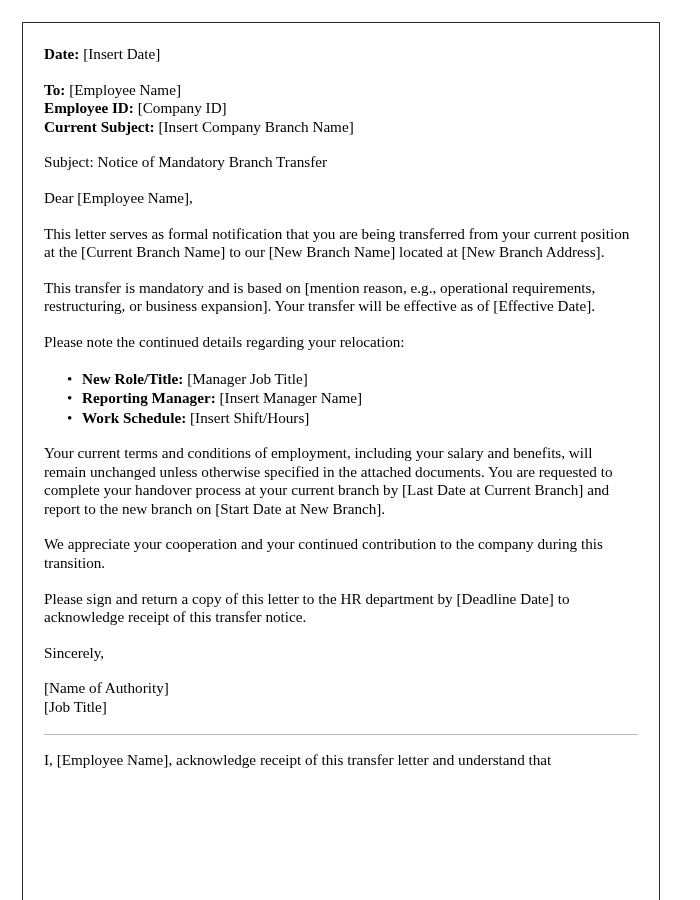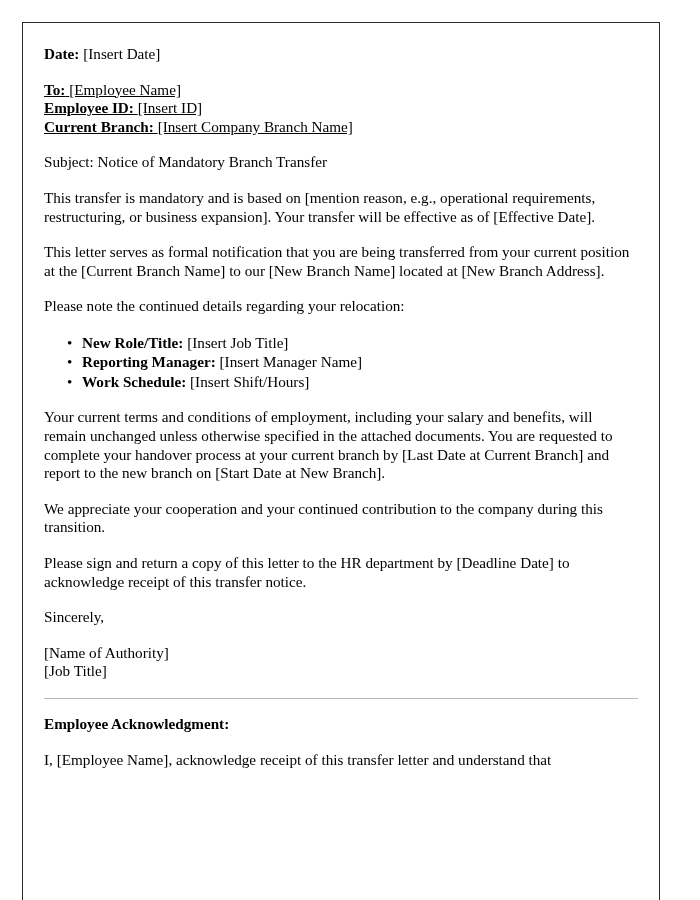--- a/index.html
+++ b/index.html
@@ -39,21 +39,20 @@
     text-align: left;
   }
 
   .meta-group {
     margin: 0 0 17px 0;
   }
 
   .meta-line {
     font-size: 15.2px;
     line-height: 18.6px;
-    text-decoration: underline;
   }
 
   b, .b {
     font-weight: bold;
   }
 
   .subject {
     font-size: 15.2px;
     line-height: 18.6px;
     font-weight: normal;
@@ -118,42 +117,43 @@
       <span>[Insert Date]</span>
     </div>
 
     <div class="meta-group">
       <div class="meta-line">
         <span class="b">To:</span>
         <span>[Employee Name]</span>
       </div>
       <div class="meta-line">
         <span class="b">Employee ID:</span>
-        <span>[Insert ID]</span>
+        <span>[Company ID]</span>
       </div>
       <div class="meta-line">
-        <span class="b">Current Branch:</span>
+        <span class="b">Current Subject:</span>
         <span>[Insert Company Branch Name]</span>
       </div>
     </div>
 
     <div class="subject">Subject: Notice of Mandatory Branch Transfer</div>
 
+    <div class="block">Dear [Employee Name],</div>
+
+    <div class="block">This letter serves as formal notification that you are being transferred from your current position at the [Current Branch Name] to our [New Branch Name] located at [New Branch Address].</div>
 
     <div class="block">This transfer is mandatory and is based on [mention reason, e.g., operational requirements, restructuring, or business expansion]. Your transfer will be effective as of [Effective Date].</div>
-
-    <div class="block">This letter serves as formal notification that you are being transferred from your current position at the [Current Branch Name] to our [New Branch Name] located at [New Branch Address].</div>
 
     <div class="block">Please note the continued details regarding your relocation:</div>
 
     <ul class="details">
       <li>
         <span class="bullet">•</span>
         <span class="b">New Role/Title:</span>
-        <span>[Insert Job Title]</span>
+        <span>[Manager Job Title]</span>
       </li>
       <li>
         <span class="bullet">•</span>
         <span class="b">Reporting Manager:</span>
         <span>[Insert Manager Name]</span>
       </li>
       <li>
         <span class="bullet">•</span>
         <span class="b">Work Schedule:</span>
         <span>[Insert Shift/Hours]</span>
@@ -168,18 +168,17 @@
 
     <div class="block">Sincerely,</div>
 
     <div class="sig-group">
       <div class="sig-line">[Name of Authority]</div>
       <div class="sig-line">[Job Title]</div>
     </div>
 
     <hr class="rule">
 
-    <div class="ack-heading">Employee Acknowledgment:</div>
 
     <div class="ack-body">I, [Employee Name], acknowledge receipt of this transfer letter and understand that</div>
 
   </div>
 </div>
 
 </body></html>

